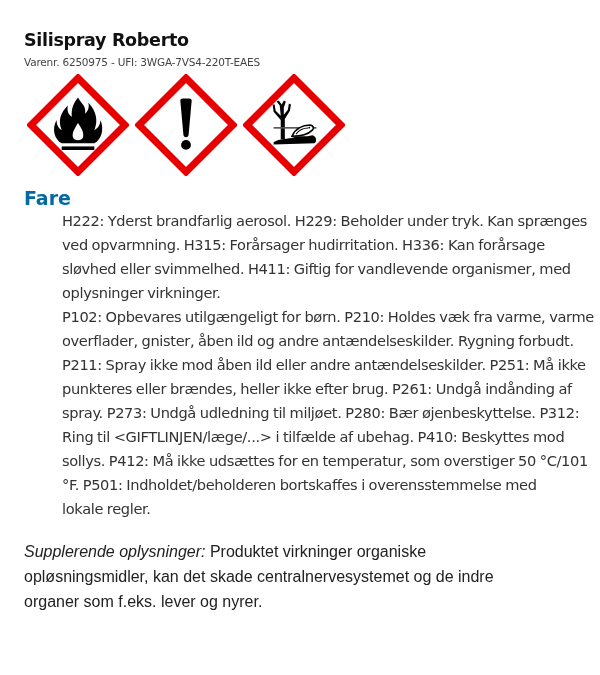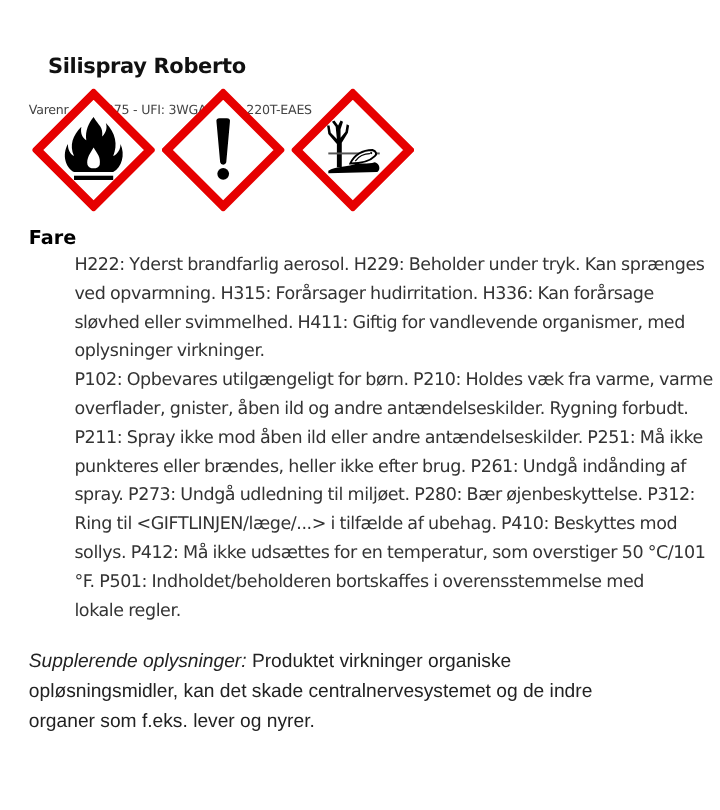--- a/index.html
+++ b/index.html
@@ -20,21 +20,21 @@
       top: 28px;
       width: 560px;
     }
     .product-title {
       font-family: "DejaVu Sans", sans-serif;
       font-weight: bold;
       font-size: 17.5px;
       color: #111111;
       letter-spacing: -0.3px;
       line-height: 24px;
-      margin: 16px;
+      margin: 0;
     }
     .product-meta {
       font-family: "DejaVu Sans", sans-serif;
       font-size: 10.5px;
       color: #444444;
       line-height: 16px;
       margin-top: 2px;
       letter-spacing: -0.2px;
     }
     .pictograms {
@@ -50,22 +50,22 @@
       width: 102px;
       height: 102px;
     }
     .picto svg { display: block; width: 102px; height: 102px; }
     .signal-word {
       position: absolute;
       left: 0;
       top: 160px;
       font-family: "DejaVu Sans", sans-serif;
       font-weight: bold;
-      font-size: 16px;
-      color: #000000;
+      font-size: 19px;
+      color: #0369a1;
       line-height: 20px;
     }
     .hazard-text {
       position: absolute;
       left: 0;
       top: 181px;
       width: 560px;
       font-family: "DejaVu Sans", sans-serif;
       font-size: 14.6px;
       color: #333333;

